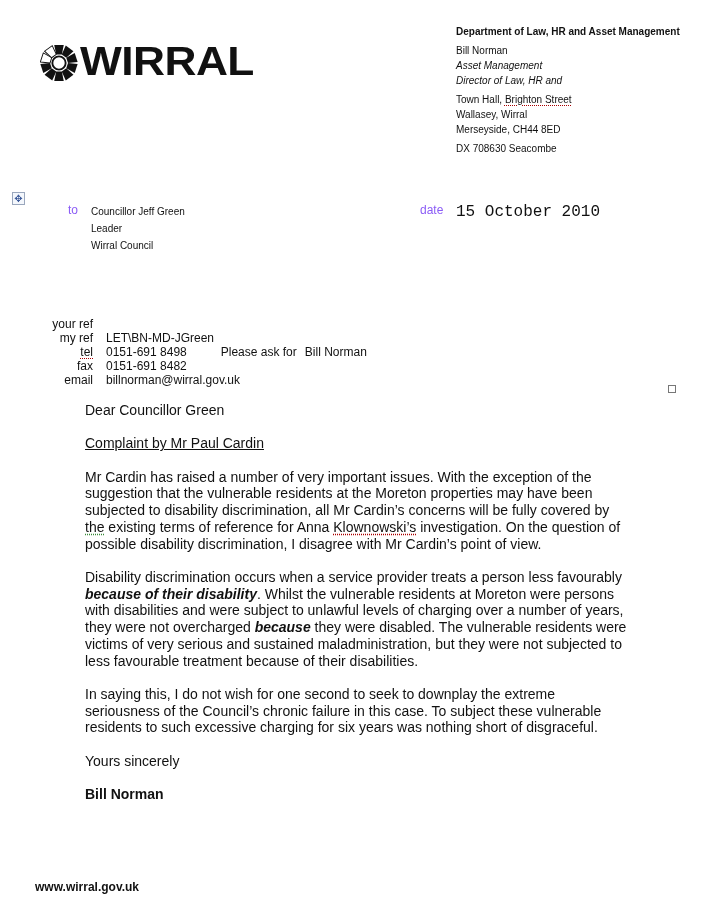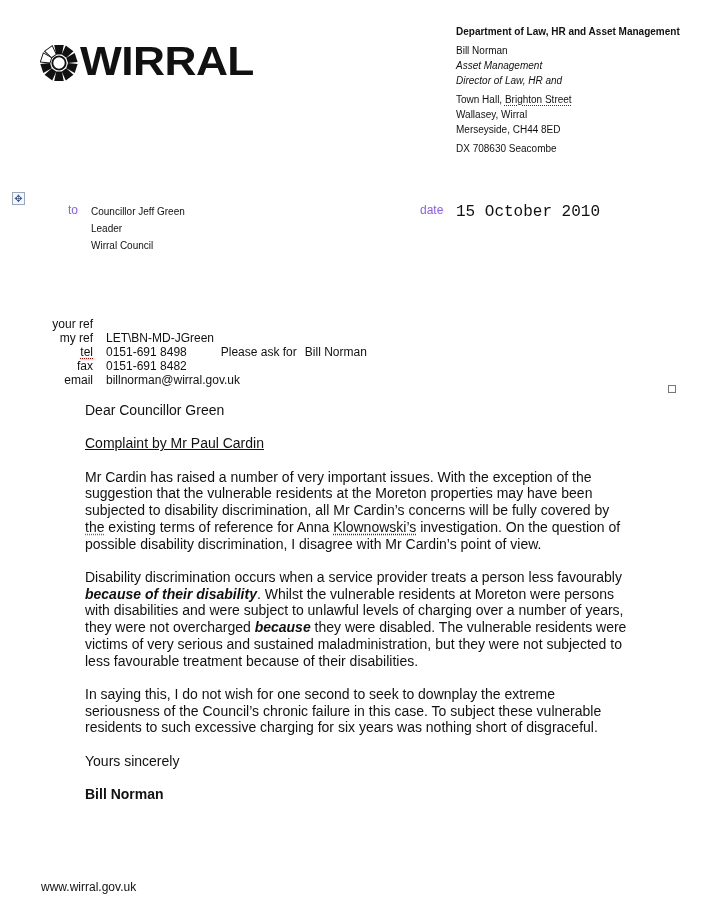--- a/index.html
+++ b/index.html
@@ -42,21 +42,21 @@
   .ref-label { width: 48px; text-align: right; margin-right: 13px; margin-left: 15px; }
   .ref-val { white-space: nowrap; }
   .ask { margin-left: 34px; }
   .ask-name { margin-left: 8px; }
   
   .body { left: 85px; top: 402px; width: 545px; font-size: 14px; line-height: 16.7px; }
   .body p { margin: 0 0 16.7px 0; }
   .subject { text-decoration: underline; }
   .bi { font-weight: bold; font-style: italic; }
   .sig-name { font-weight: bold; margin: 0; }
-  .footer { left: 41px; top: 880px; font-size: 12px; font-weight: normal; }
+  .footer { left: 35px; top: 880px; font-size: 12px; font-weight: bold; }
 </style>
 </head>
 <body>
 
 <div class="abs logo">
   <svg class="logo-mark" viewBox="0 0 40 40">
     <g fill="#111" transform="translate(20,20)">
       <circle r="7" fill="#fff" stroke="#111" stroke-width="2"></circle>
       <g>
         <polygon points="-3,-9 3,-9 5,-19 -5,-19" transform="rotate(0)"></polygon>

